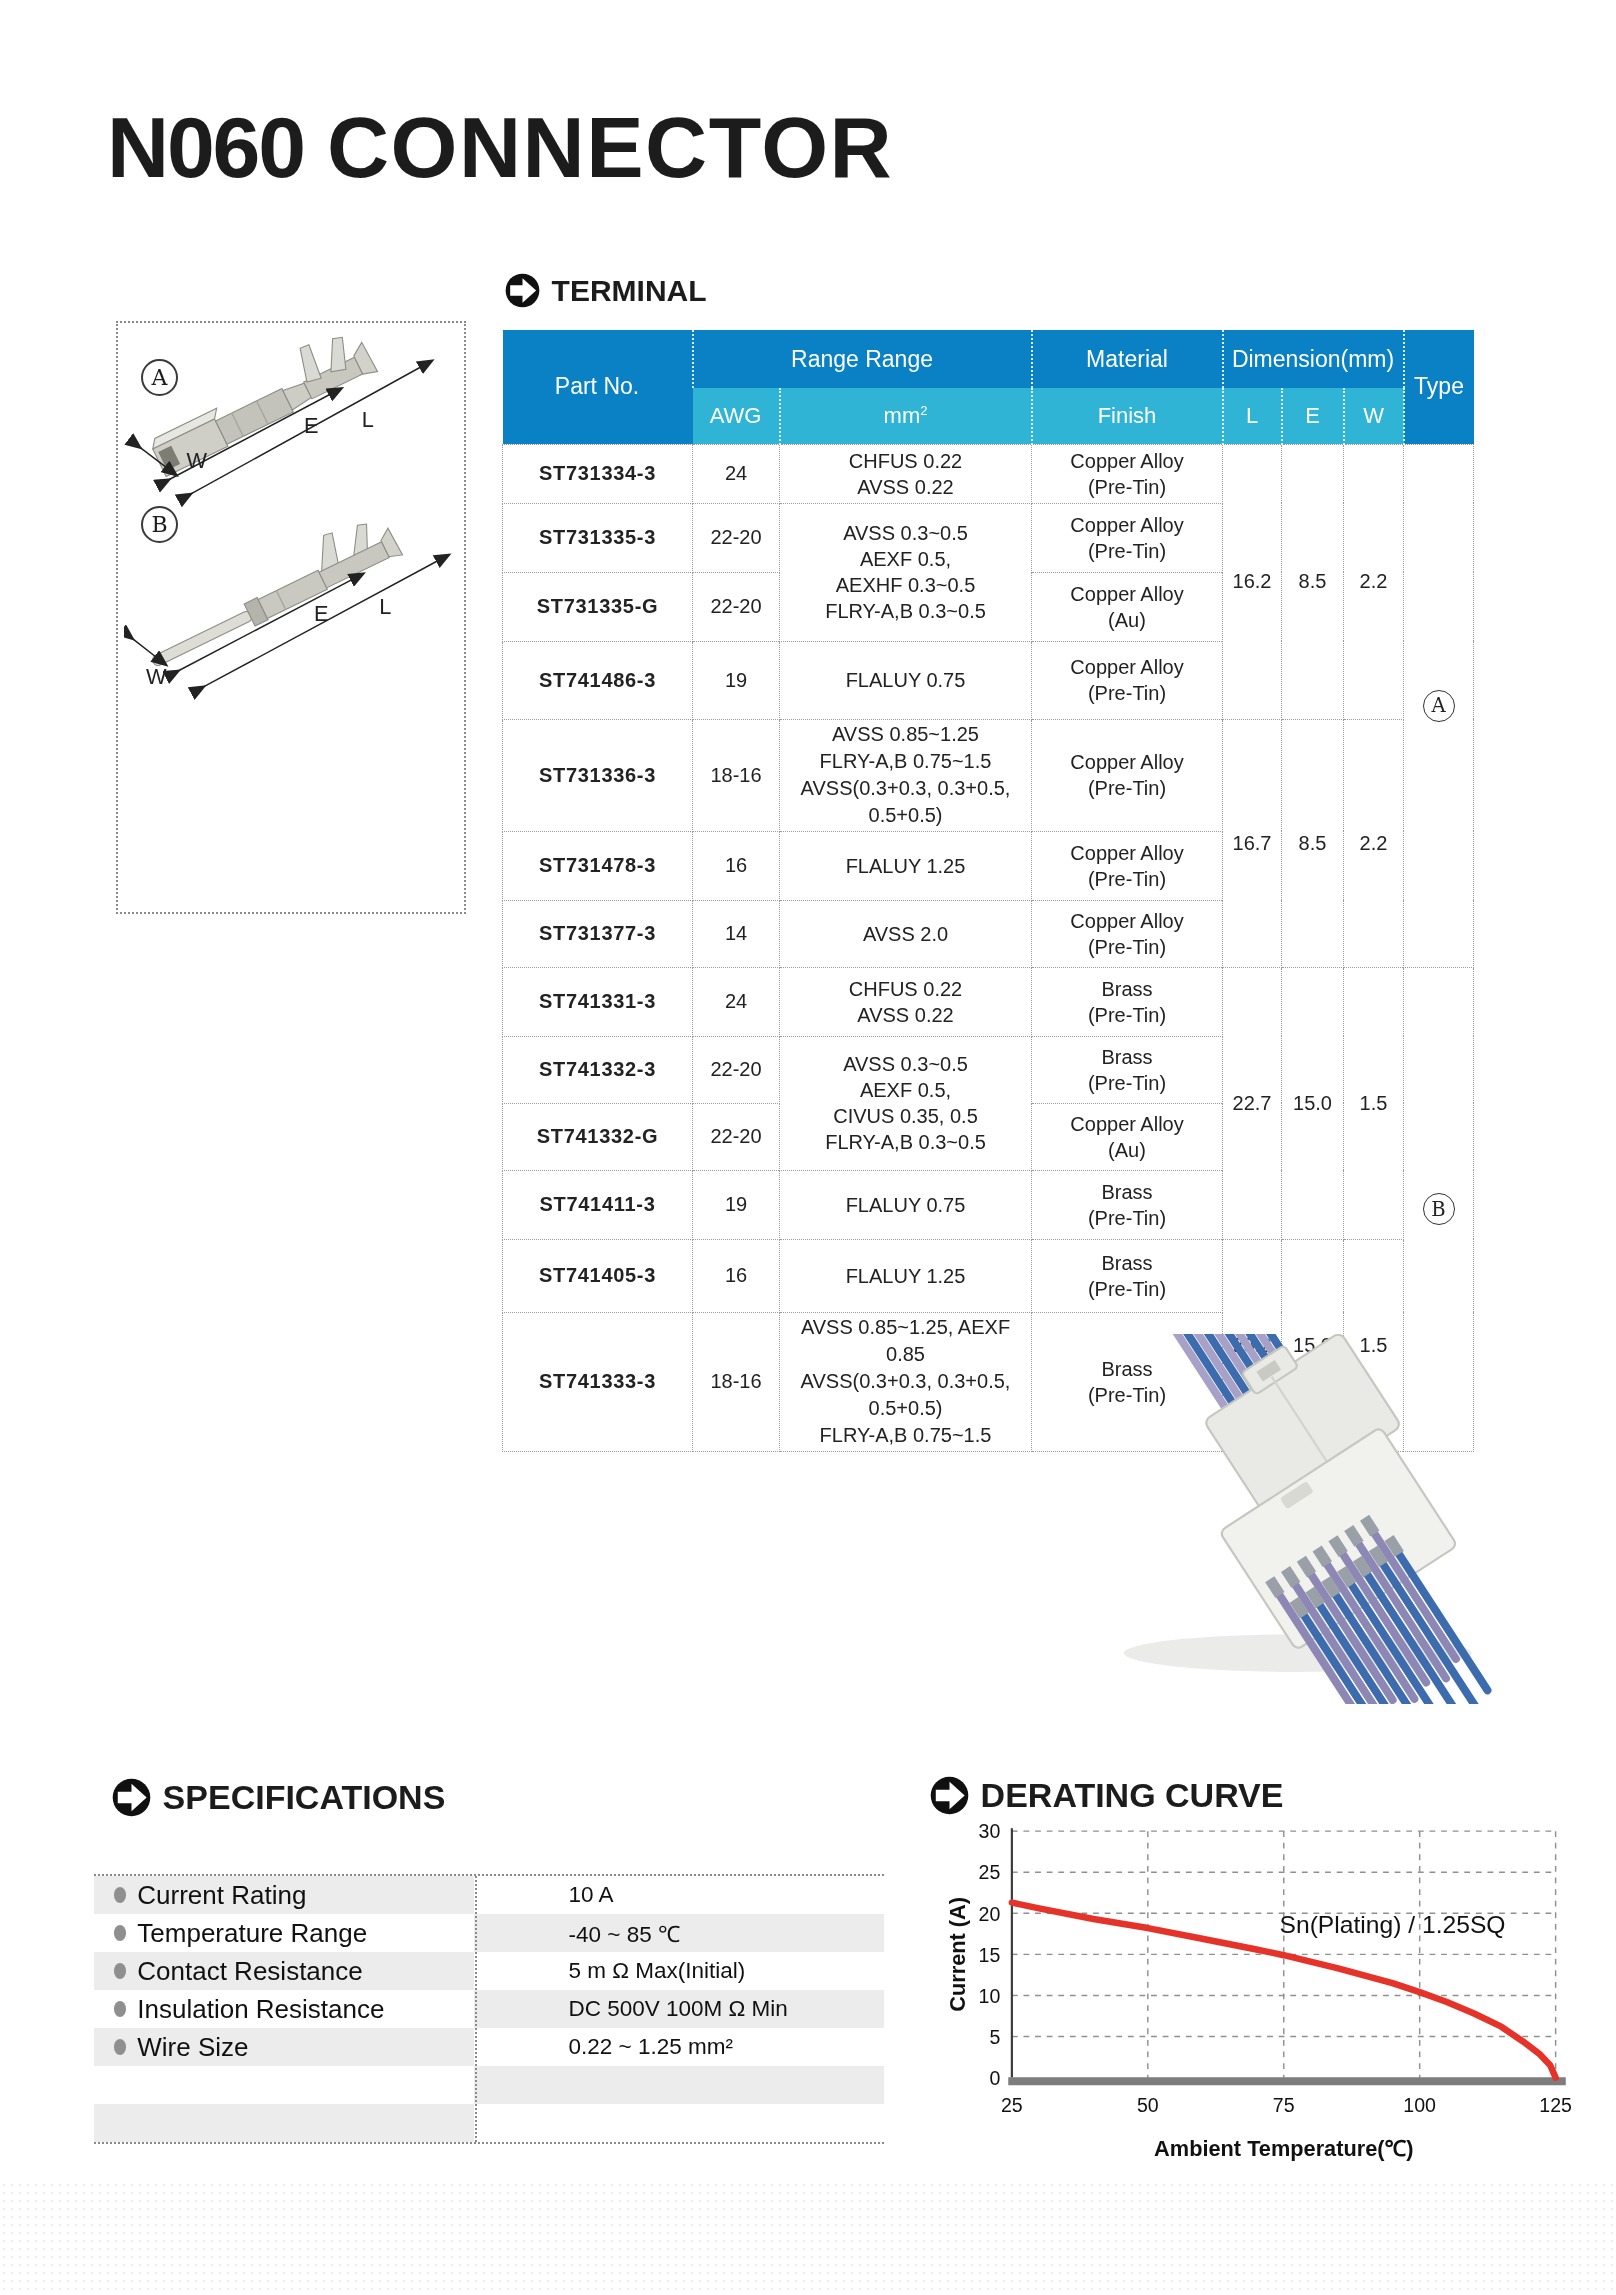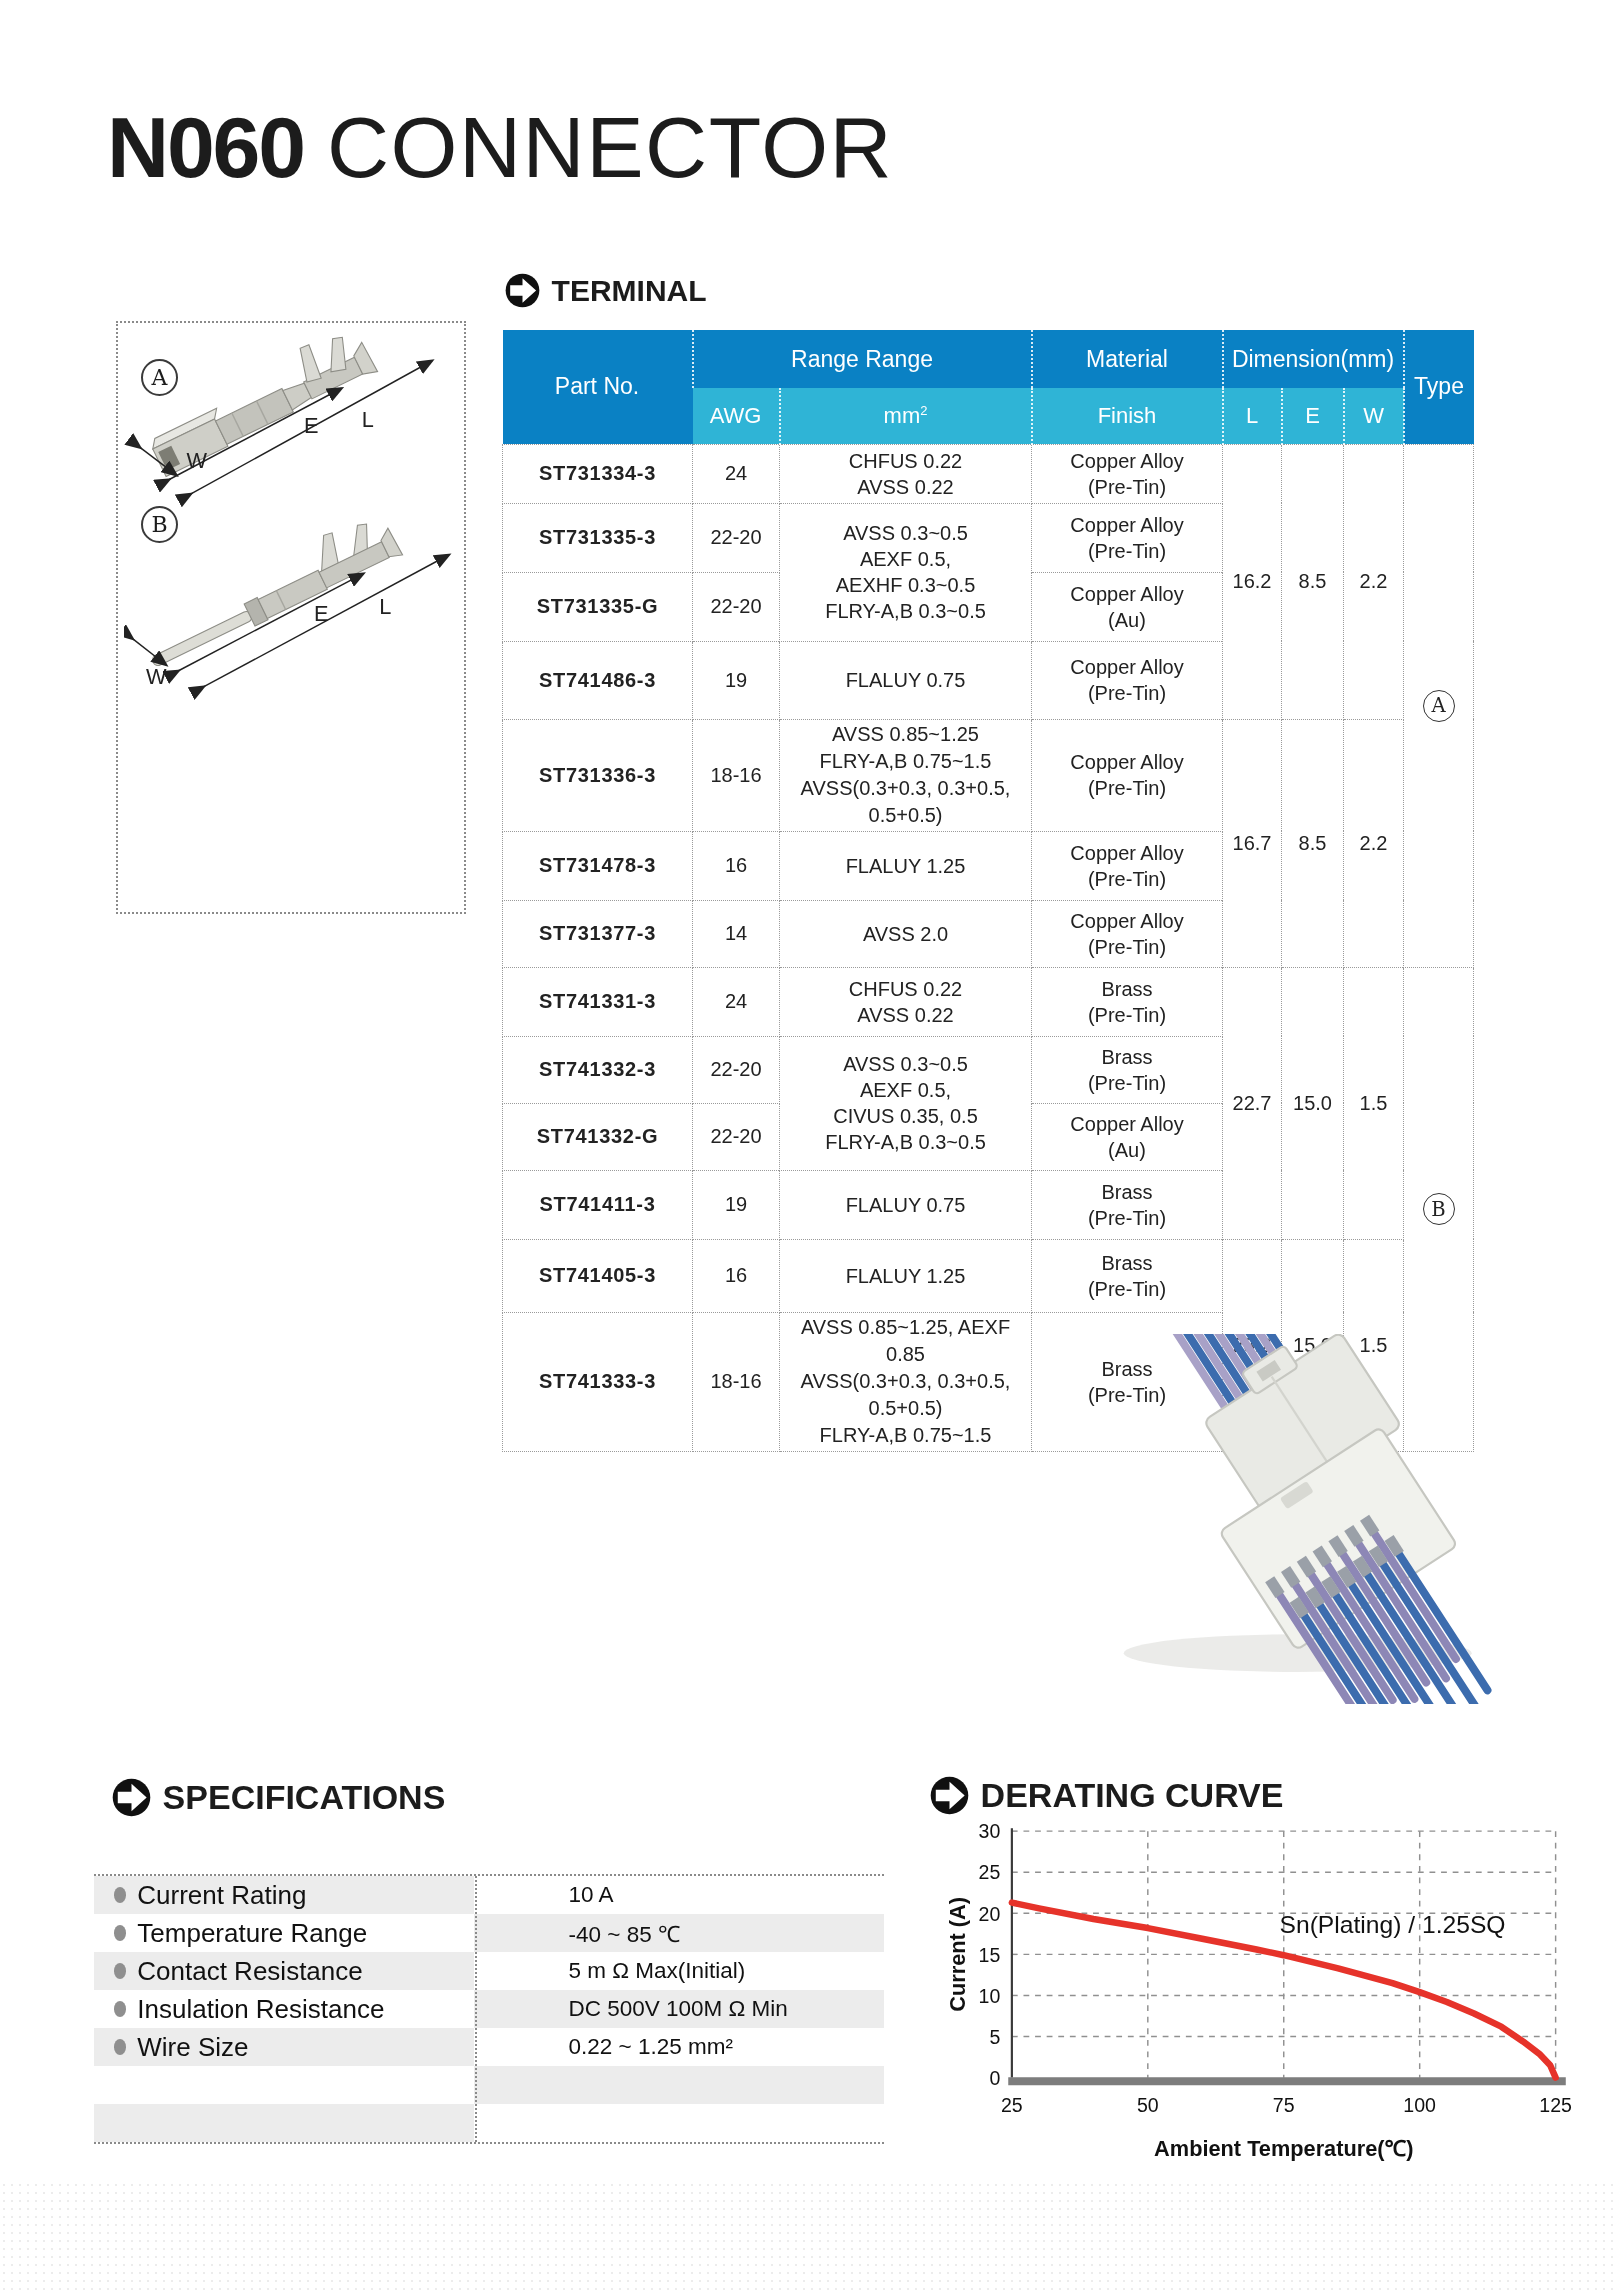--- a/index.html
+++ b/index.html
@@ -2,21 +2,21 @@
 <html style="font-size:11.6px"><head>
 <meta charset="utf-8">
 <style>
   html,body{margin:0;padding:0;background:#fff;}
   .page{position:relative;width:1617px;height:2295px;background:#ffffff;overflow:hidden;
         font-family:"Liberation Sans",sans-serif;color:#1c1c1c;}
 
   
   .doc-title{position:absolute;left:107px;top:102px;font-size:86px;line-height:1.05;letter-spacing:-0.7px;white-space:nowrap;}
   .doc-title .t-bold{font-weight:800;letter-spacing:-2.2px;}
-  .doc-title .t-light{font-weight:400;letter-spacing:1.5px;}
+  .doc-title .t-light{font-weight:700;letter-spacing:1.5px;}
 
   
   .sec-head{position:absolute;display:flex;align-items:center;gap:11.6px;}
   .sec-head .txt{font-weight:800;letter-spacing:0px;white-space:nowrap;}
   .sec-head.sm .txt{font-size:30px;}
   .sec-head.lg .txt{font-size:34px;}
   .sec-icon{display:block;}
 
   
   .diagram-panel{position:absolute;left:116px;top:321px;width:350px;height:593px;

